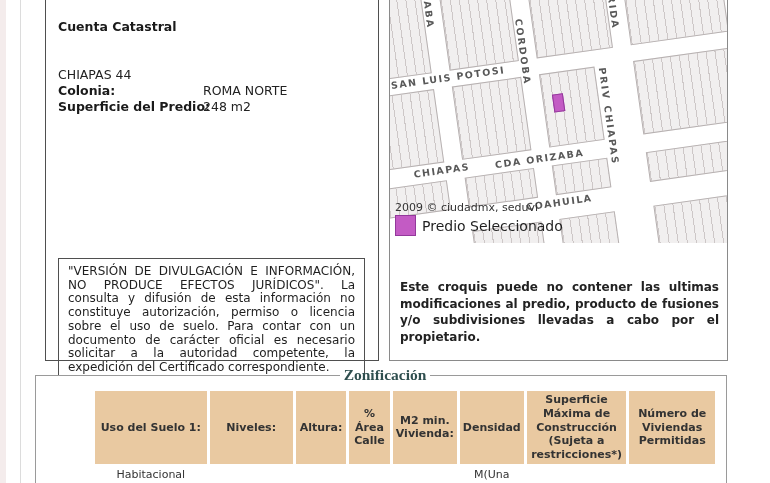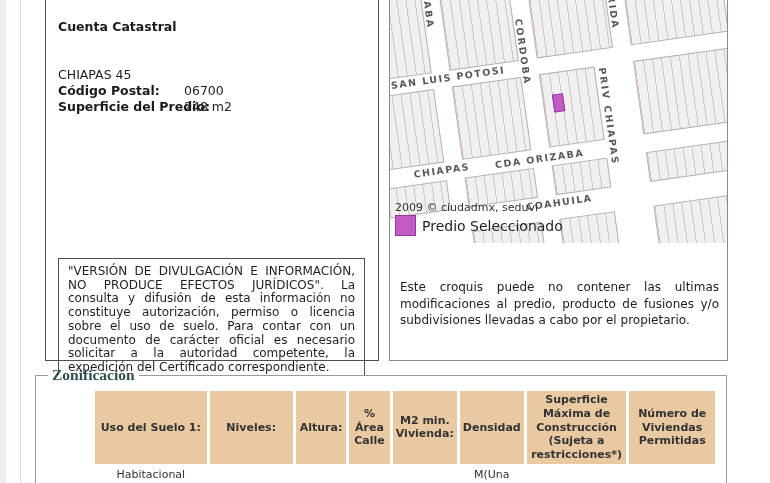--- a/index.html
+++ b/index.html
@@ -10,21 +10,21 @@
   }
   .edge-strip { position:absolute; left:0; top:0; width:6px; height:483px; background:#f4ecec; }
   .outer-line { position:absolute; left:20px; top:0; height:483px; border-left:1px solid #dcdcdc; }
 
   
   .left-panel {
     position:absolute; left:45px; top:-10px; width:334px; height:371px;
     border:1.5px solid #4f4f4f; background:#fff; box-sizing:border-box;
     padding:28px 12px 0 12px;
   }
-  .info-row { display:grid; grid-template-columns:126px 1fr; font-size:12.5px; line-height:16px; }
+  .info-row { display:grid; grid-template-columns:126px 1fr; font-size:12.5px; line-height:16px;gap:19px; }
   .info-label { font-weight:bold; color:#1a1a1a; white-space:nowrap; }
   .info-value { color:#222; } .gap16 { height:16px; }
   .disclaimer-box {
     position:absolute; left:12px; right:13px; top:267px;
     border:1px solid #4f4f4f; padding:6px 9px; box-sizing:border-box;
     font-size:12px; line-height:13.7px; text-align:justify; color:#1f1f1f;
   }
 
   
   .right-panel {
@@ -46,32 +46,32 @@
   }
   .street.vert { writing-mode:vertical-rl; letter-spacing:2px; }
   .parcel-sel { position:absolute; left:196px; top:138px; width:9px; height:16px;
     background:#C35BC4; border:1px solid #93399b; }
   .map-attr { position:absolute; left:5px; top:210px; font-size:11px; color:#333; }
   .legend-row { position:absolute; left:5px; top:224px; display:flex; align-items:center; gap:6px; }
   .legend-swatch { width:19px; height:19px; background:#C35BC4; border:1px solid #93399b; }
   .legend-label { font-size:14px; color:#1f1f1f; }
   .croquis-note {
     position:absolute; left:10px; top:288px; width:319px;
-    font-size:12px; line-height:16.5px; text-align:justify; color:#222;
+    font-size:12px; line-height:16.5px; text-align:justify; color:#222;font-weight:bold;
   }
 
   
   .zon-fieldset {
     position:absolute; left:35px; top:366px; width:692px; height:200px;
     border:1px solid #9a9a9a; background:#fff; margin:0; padding:0 8px;
     box-sizing:border-box;
   }
   .zon-fieldset legend {
     font-family:"Liberation Serif","DejaVu Serif",serif; font-weight:bold;
-    font-size:15.5px; color:#2F4F4F; padding:0 4px; margin-left:4px;
+    font-size:15.5px; color:#2F4F4F; padding:0 4px; margin-left:4px;text-align:center;
   }
   table.zon { border-collapse:separate; border-spacing:3px; margin:4px 0 0 48px; }
   table.zon th {
     background:#E9C9A1; font-size:11px; font-weight:bold; color:#333;
     text-align:center; vertical-align:middle; height:58px; padding:2px 3px; line-height:1.25;
   }
   table.zon td {
     font-size:11px; color:#333; text-align:center; vertical-align:middle;
     padding:1px 2px; line-height:1.25; background:#fff;
   }
@@ -84,25 +84,25 @@
 <div class="edge-strip"></div>
 <div class="outer-line"></div>
 
 <div class="left-panel">
   <div class="info-row">
     <span class="info-label">Cuenta Catastral</span>
   </div>
   <div class="gap16"></div>
   <div class="gap16"></div>
   <div class="info-row">
-    <span class="info-value">CHIAPAS 45</span>
+    <span class="info-value">CHIAPAS 44</span>
   </div>
   <div class="info-row">
-    <span class="info-label">Código Postal:</span>
-    <span class="info-value">06700</span>
+    <span class="info-label">Colonia:</span>
+    <span class="info-value">ROMA NORTE</span>
   </div>
   <div class="info-row">
     <span class="info-label">Superficie del Predio:</span>
     <span class="info-value">248 m2</span>
   </div>
 
   <div class="disclaimer-box">"VERSIÓN DE DIVULGACIÓN E INFORMACIÓN, NO PRODUCE EFECTOS JURÍDICOS". La consulta y difusión de esta información no constituye autorización, permiso o licencia sobre el uso de suelo. Para contar con un documento de carácter oficial es necesario solicitar a la autoridad competente, la expedición del Certificado correspondiente.</div>
 </div>
 
 <div class="right-panel">

